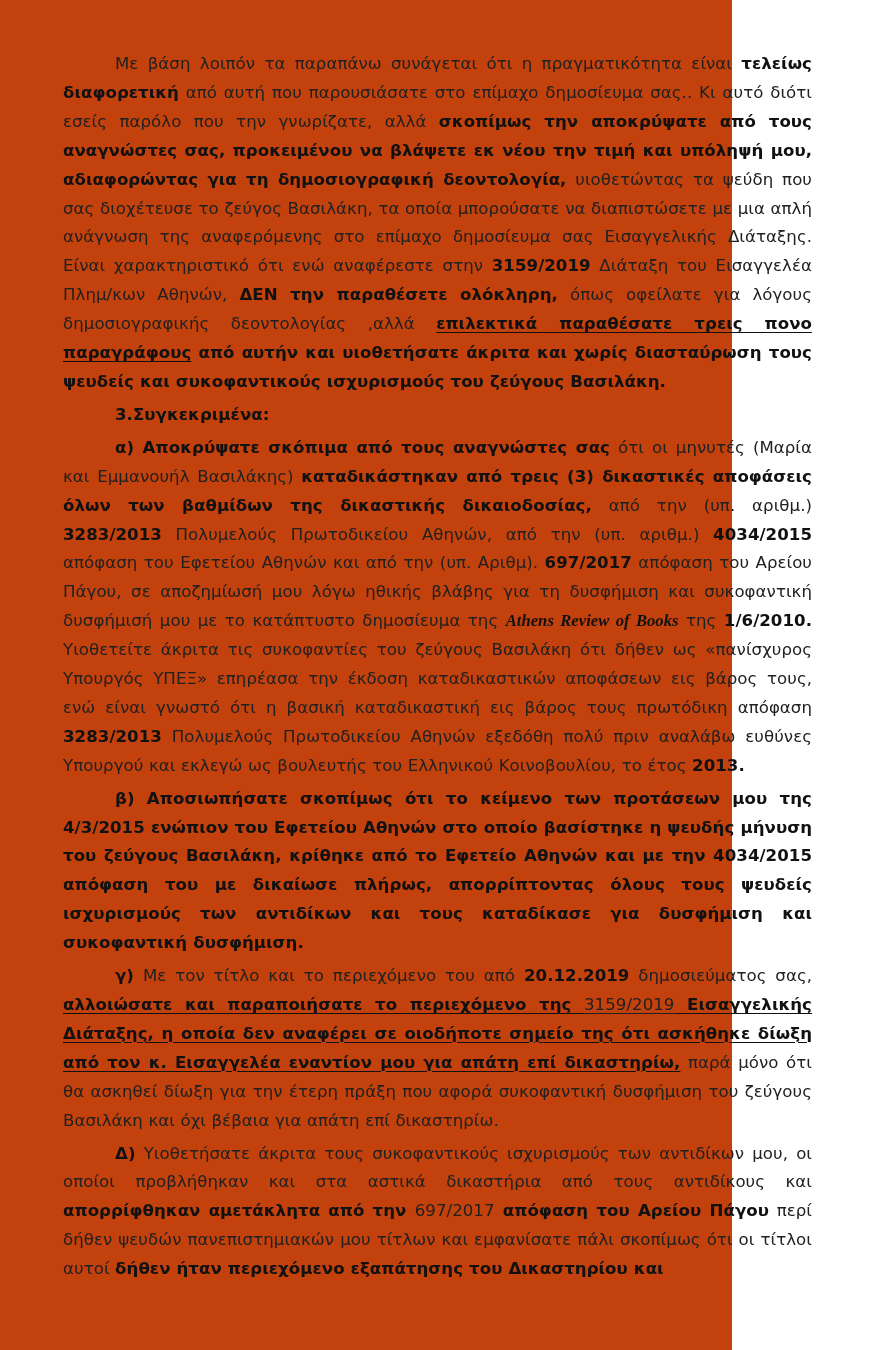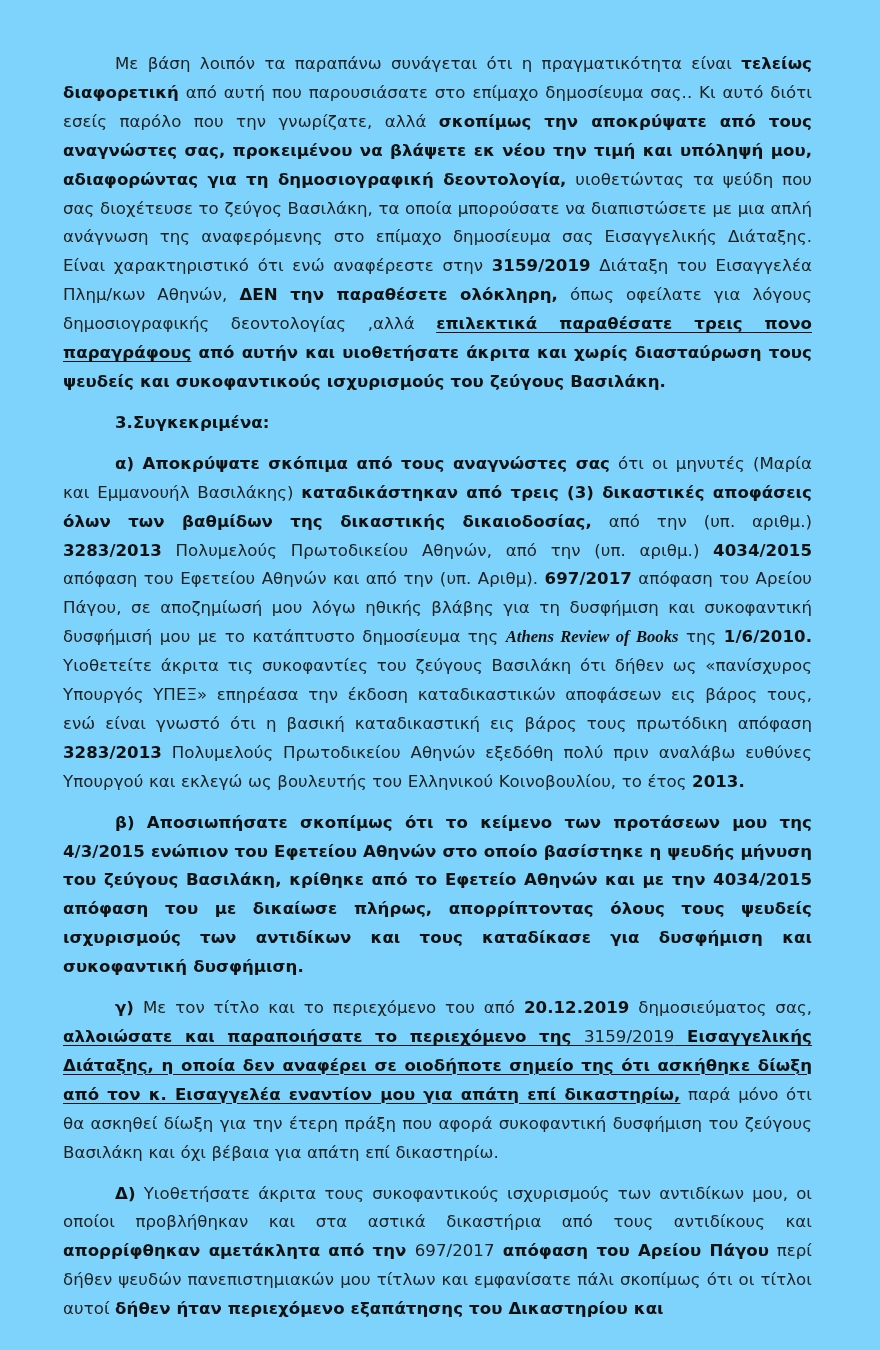--- a/index.html
+++ b/index.html
@@ -10,23 +10,23 @@
   body {
     width: 880px;
     height: 1350px;
     font-family: "DejaVu Sans", "Liberation Sans", sans-serif;
     color: #1c1c1c;
     overflow: hidden;
   }
 
   #page {
     position: relative;
-    width: 880px;
+    width: 732px;
     height: 1350px;
-    background: #7dd3fc;
+    background: #c2410c;
     box-sizing: border-box;
     padding: 50px 68px 16px 63px;
   }
 
   #doc-body {
     width: 749px;
   }
 
   p.para {
     margin: 0;
@@ -35,21 +35,21 @@
     text-justify: inter-word;
     font-size: 16.6px;
     line-height: 28.9px;
     letter-spacing: 0.05px;
     word-spacing: 0.2px;
     color: #212121;
     -webkit-font-smoothing: antialiased;
   }
 
   p.para + p.para {
-    margin-top: 12px;
+    margin-top: 4px;
   }
 
   p.indent {
     text-indent: 52px;
   }
 
   b, .b {
     font-weight: 700;
     color: #111111;
   }

